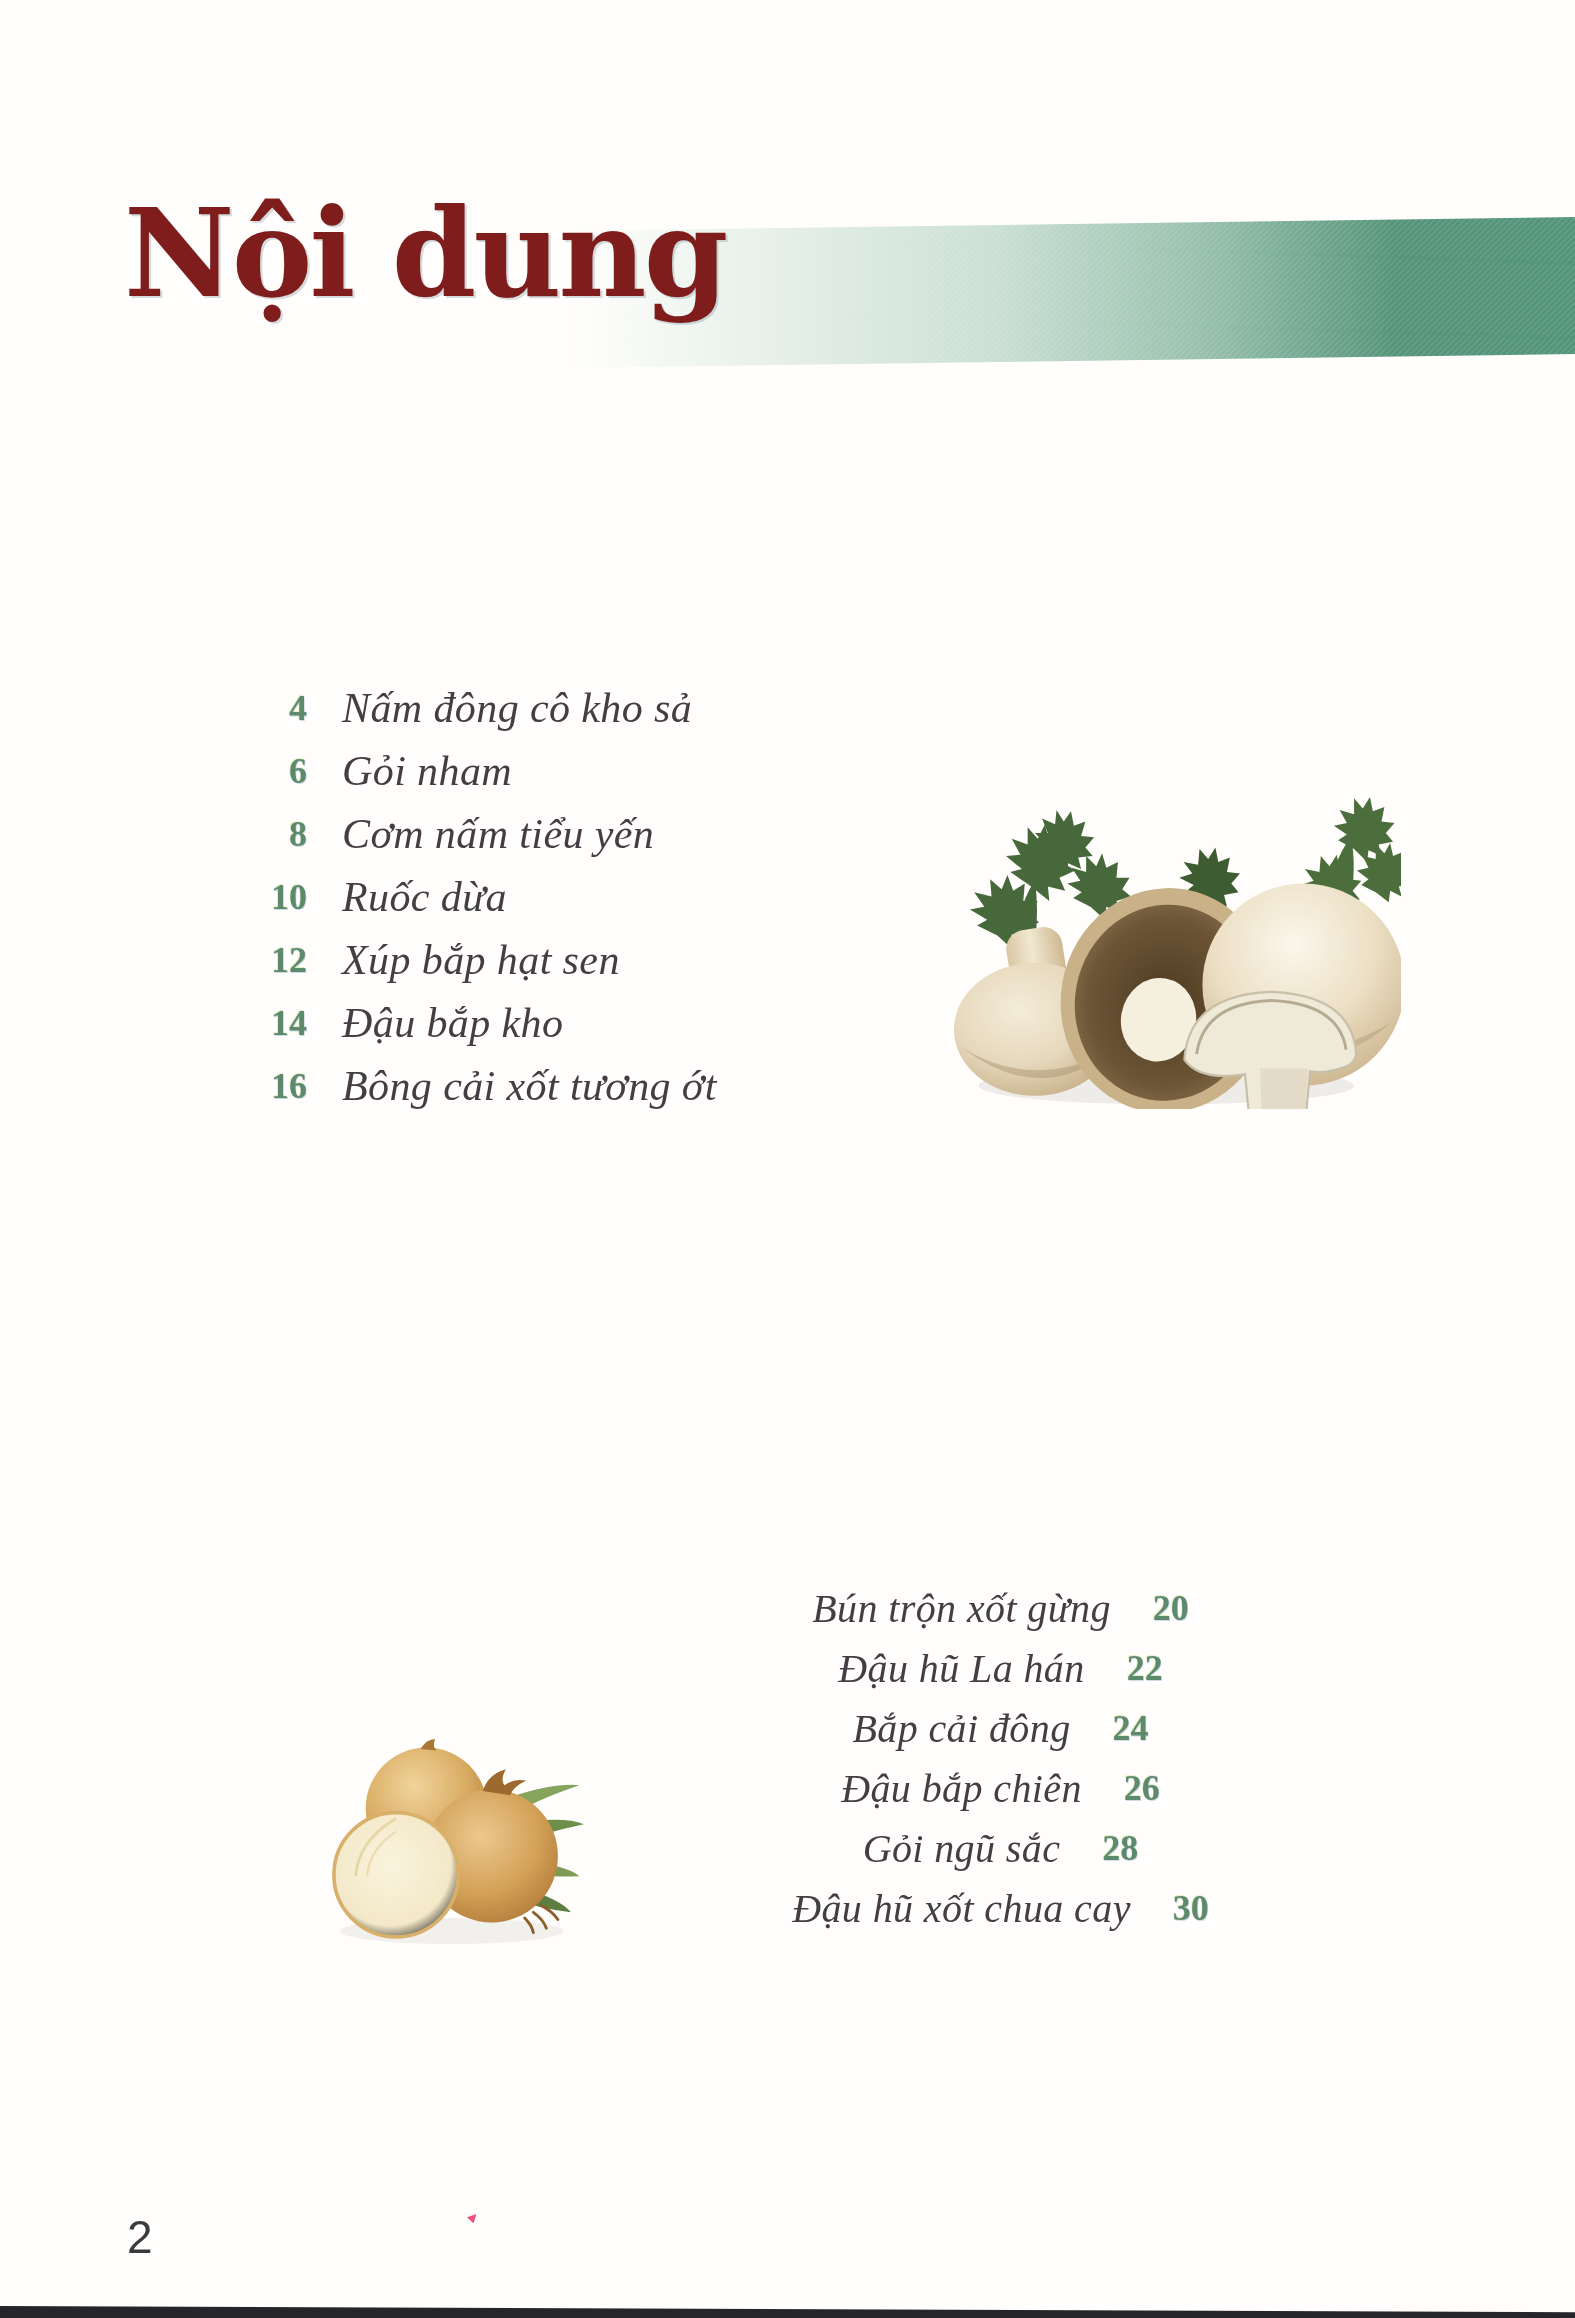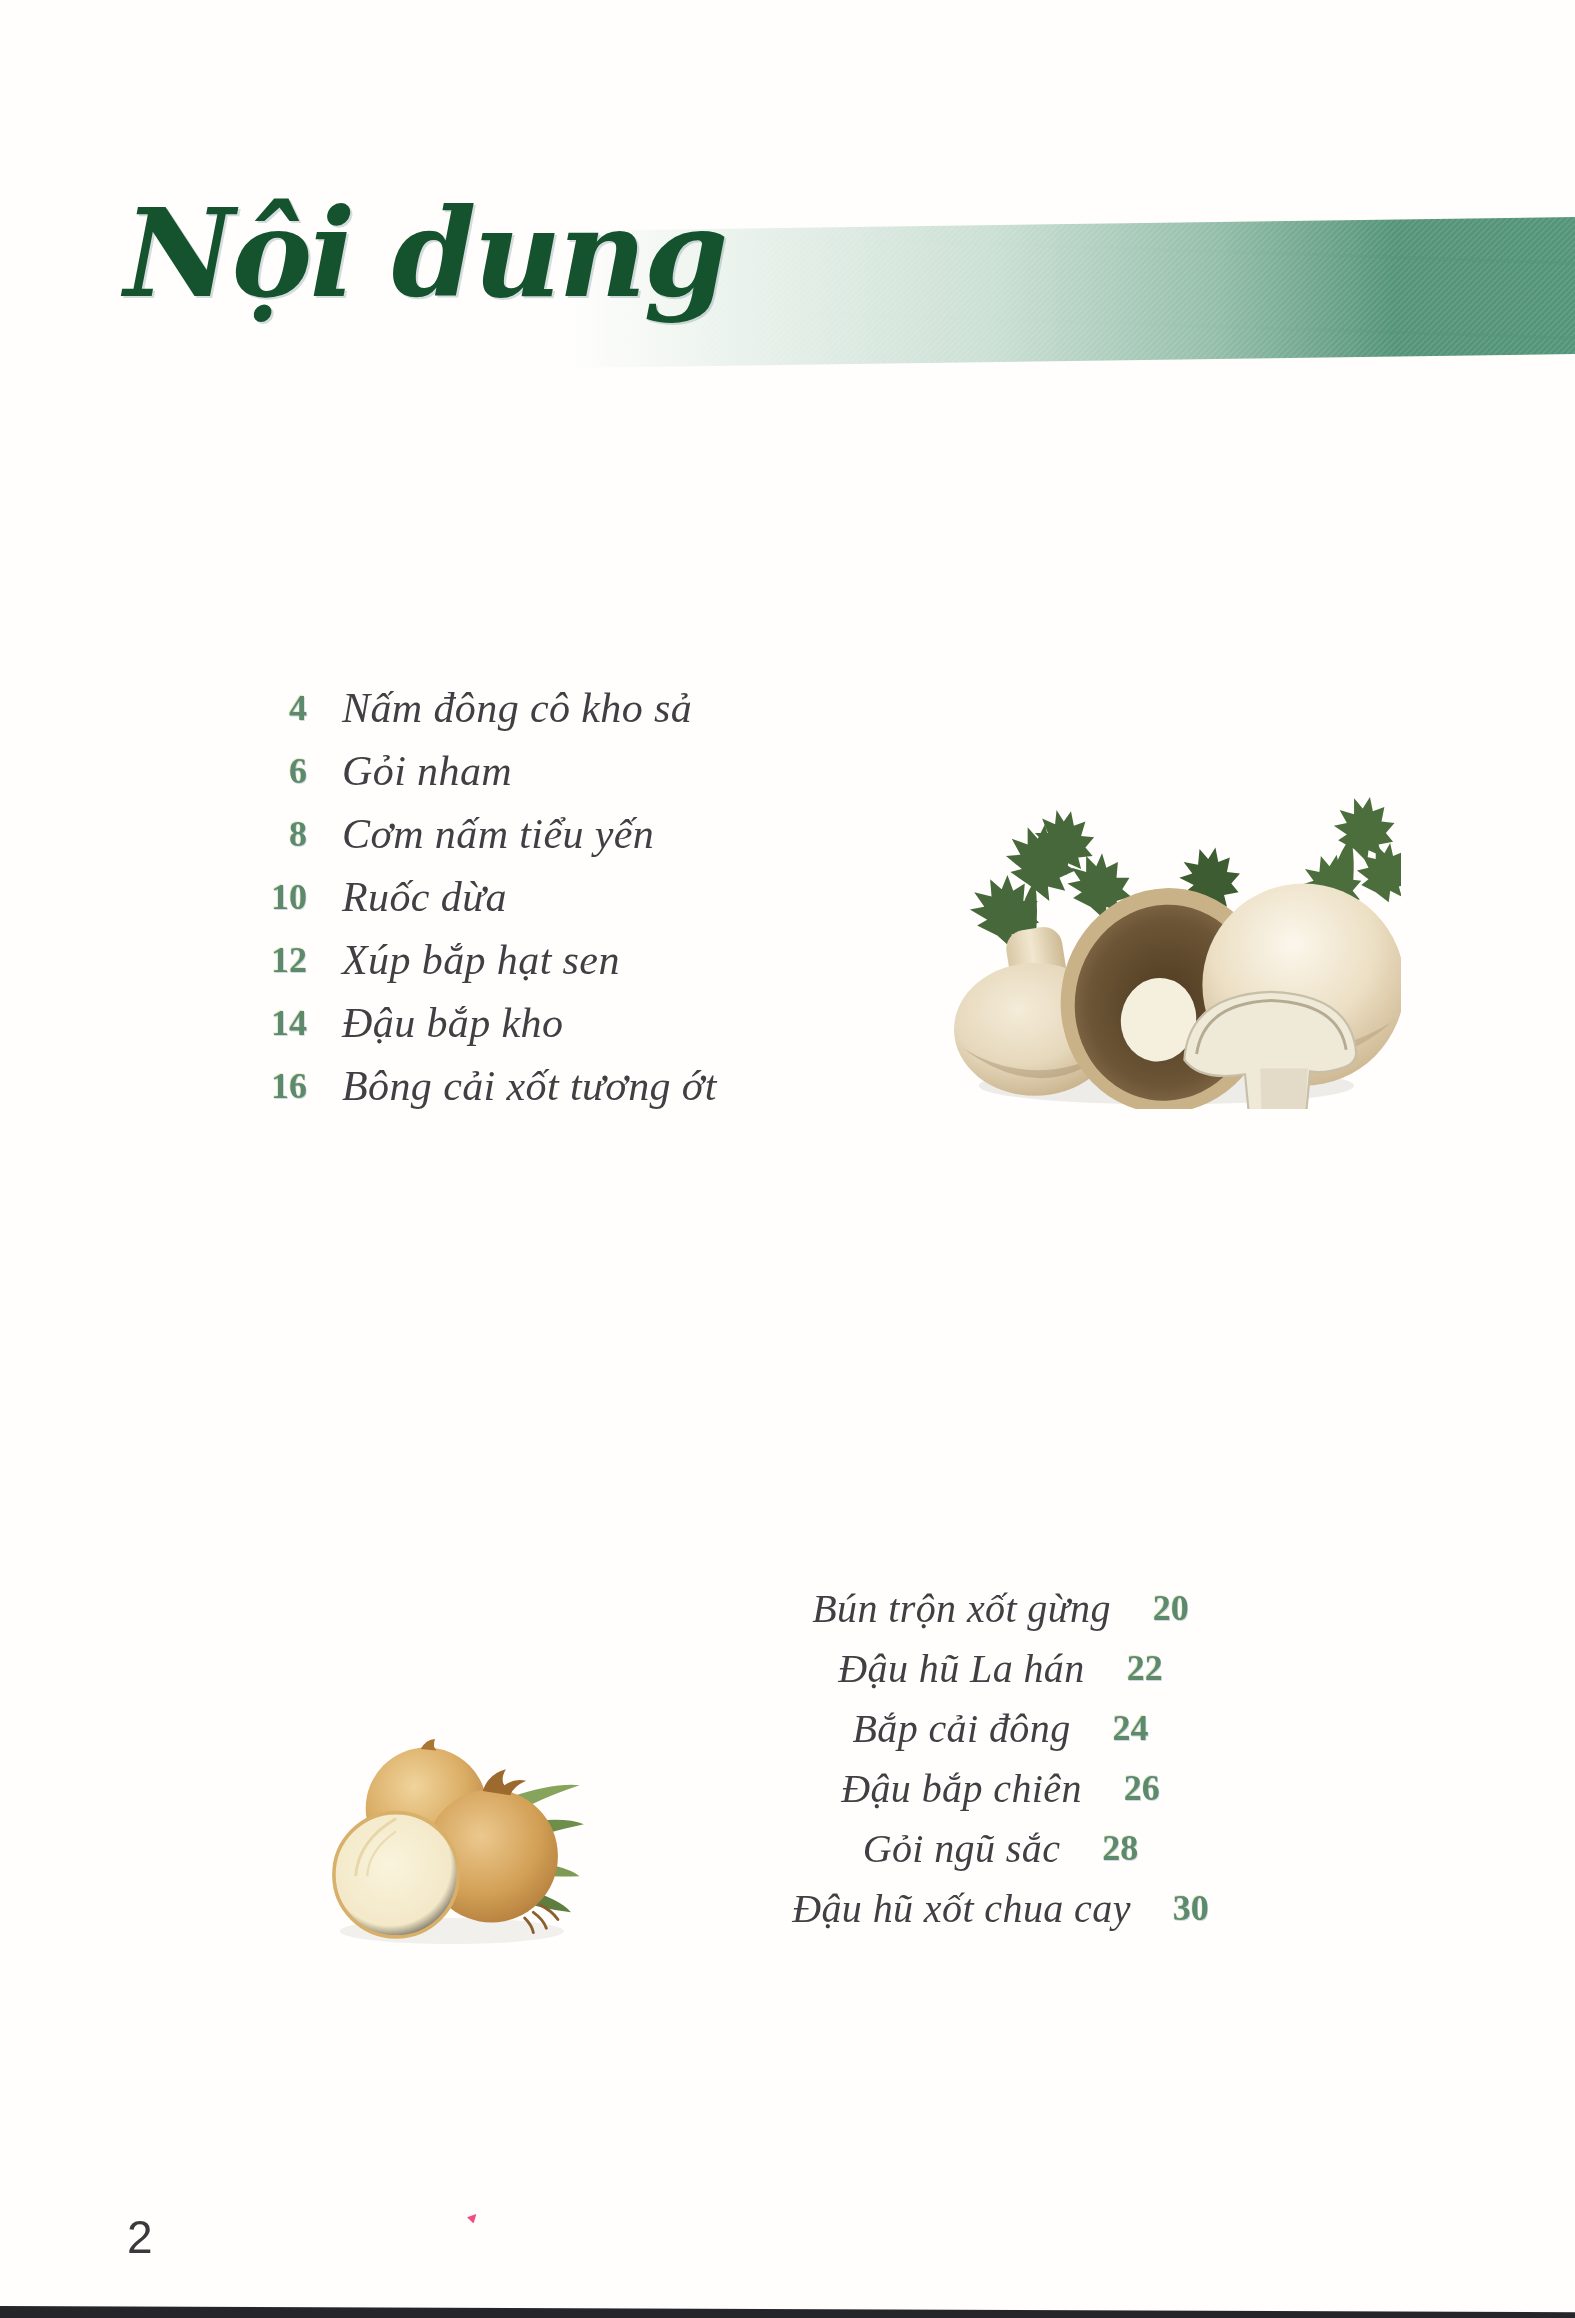--- a/index.html
+++ b/index.html
@@ -24,24 +24,24 @@
         rgba(150,195,172,0.22) 18%,
         rgba(132,182,158,0.42) 42%,
         rgba(104,164,136,0.70) 64%,
         #569579 82%,
         #55957a 100%);
   }
   .script-title{
     position:absolute;
     left:124px;top:175px;
     font-family:"DejaVu Serif", cursive;
-    font-style:italic;font-weight:700;
+    font-weight:700;
     font-size:121px;line-height:1.3;
     letter-spacing:-2.9px;
-    color:#14532d;
+    color:#7f1d1d;
     text-shadow:2.2px 2.2px 0 rgba(66,98,118,0.22);
     white-space:nowrap;
     z-index:2;
     text-align:right;
   }
 
   
   .toc-left{
     position:absolute;left:238px;top:676px;z-index:2;
   }

